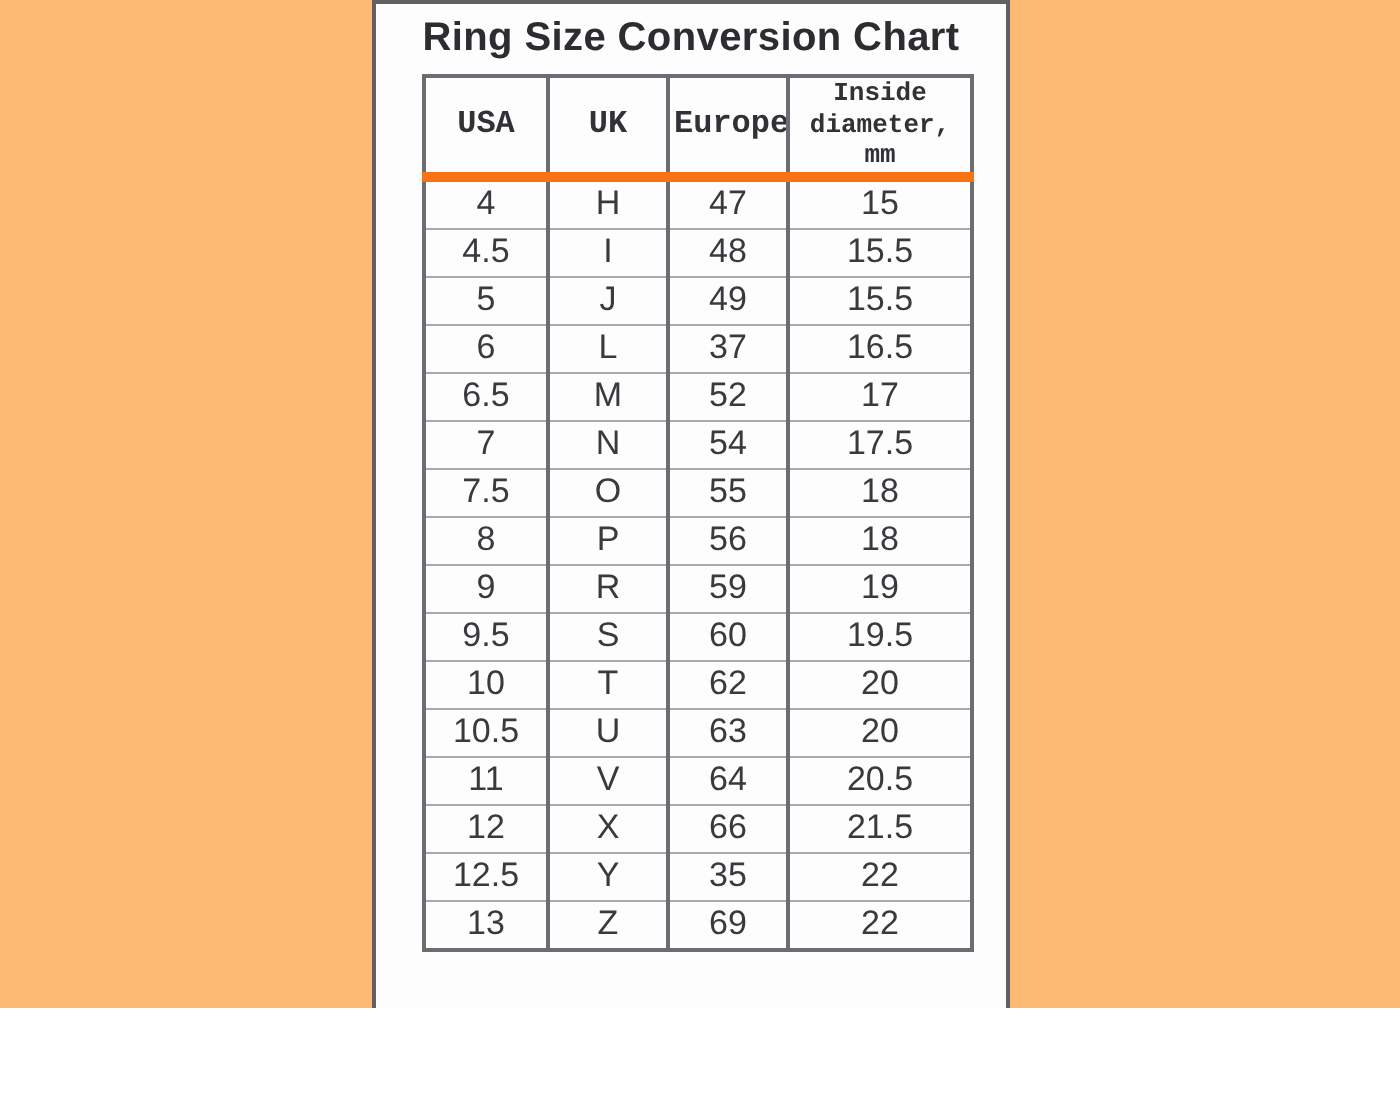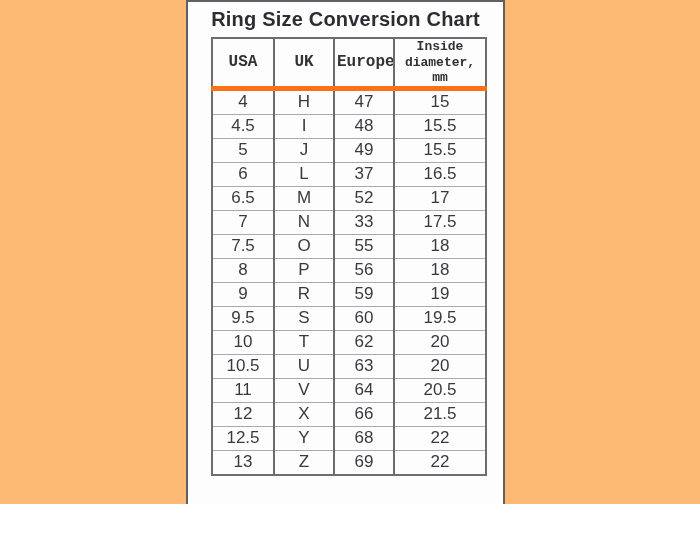--- a/index.html
+++ b/index.html
@@ -121,21 +121,21 @@
   </tr>
           <tr>
     <td>6.5</td>
     <td>M</td>
     <td>52</td>
     <td>17</td>
   </tr>
           <tr>
     <td>7</td>
     <td>N</td>
-    <td>33</td>
+    <td>54</td>
     <td>17.5</td>
   </tr>
           <tr>
     <td>7.5</td>
     <td>O</td>
     <td>55</td>
     <td>18</td>
   </tr>
           <tr>
     <td>8</td>
@@ -175,21 +175,21 @@
   </tr>
           <tr>
     <td>12</td>
     <td>X</td>
     <td>66</td>
     <td>21.5</td>
   </tr>
           <tr>
     <td>12.5</td>
     <td>Y</td>
-    <td>68</td>
+    <td>35</td>
     <td>22</td>
   </tr>
           <tr>
     <td>13</td>
     <td>Z</td>
     <td>69</td>
     <td>22</td>
   </tr>
         </tbody>
     </table>

